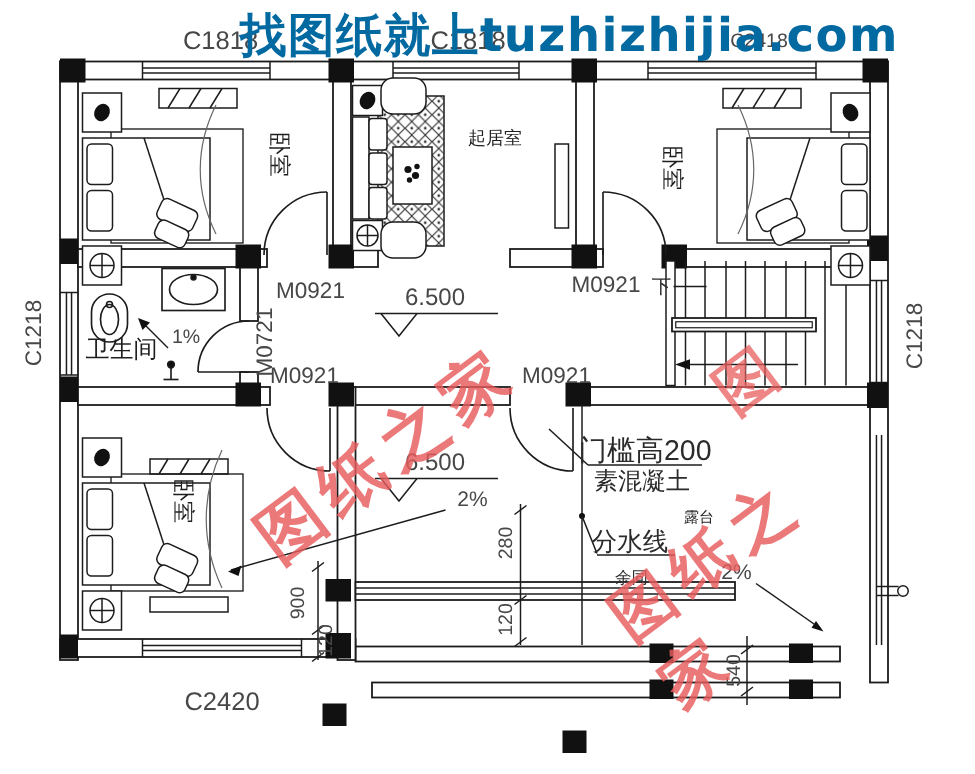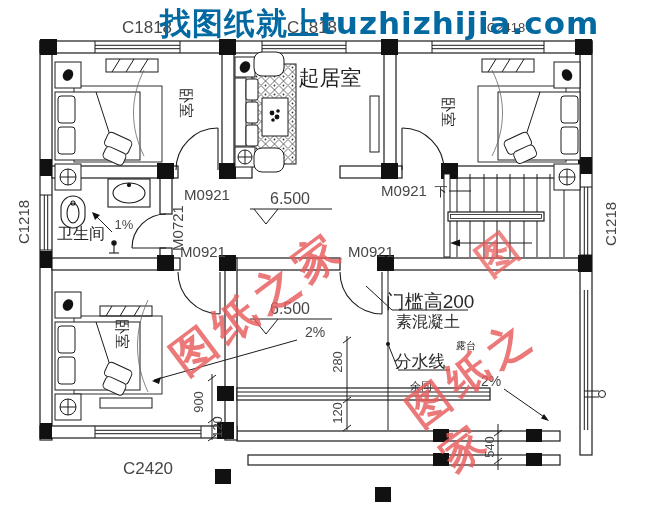--- a/index.html
+++ b/index.html
@@ -362,21 +362,21 @@
 </svg>
 
   <span class="lbl t-code" style="left:147px;top:27px;font-size:17px">C1818</span>
   <span class="lbl t-code" style="left:312px;top:27px;font-size:17px">C1818</span>
   <span class="lbl t-code" style="left:506px;top:27px;font-size:13px">C2418</span>
   <span class="lbl t-code rM90" style="left:23px;top:222px;font-size:15px">C1218</span>
   <span class="lbl t-code rM90" style="left:610px;top:224px;font-size:15px">C1218</span>
   <span class="lbl t-code" style="left:148px;top:468px;font-size:17px">C2420</span>
 
   <span class="lbl t-room rP90" style="left:186px;top:103px;font-size:15px">卧室</span>
-  <span class="lbl t-room" style="left:330px;top:77px;font-size:21px">起居室</span>
+  <span class="lbl t-room" style="left:330px;top:92px;font-size:12px">起居室</span>
   <span class="lbl t-room rP90" style="left:448px;top:112px;font-size:15px">卧室</span>
   <span class="lbl t-room" style="left:81px;top:234px;font-size:16px">卫生间</span>
   <span class="lbl t-room rP90" style="left:122px;top:334px;font-size:15px">卧室</span>
   <span class="lbl t-room" style="left:466px;top:346px;font-size:10px">露台</span>
 
   <span class="lbl t-code" style="left:207px;top:194px;font-size:15px">M0921</span>
   <span class="lbl t-code" style="left:404px;top:190px;font-size:15px">M0921</span>
   <span class="lbl t-note" style="left:441px;top:191px;font-size:13px">下</span>
   <span class="lbl t-code" style="left:203px;top:251px;font-size:15px">M0921</span>
   <span class="lbl t-code" style="left:371px;top:251px;font-size:15px">M0921</span>

